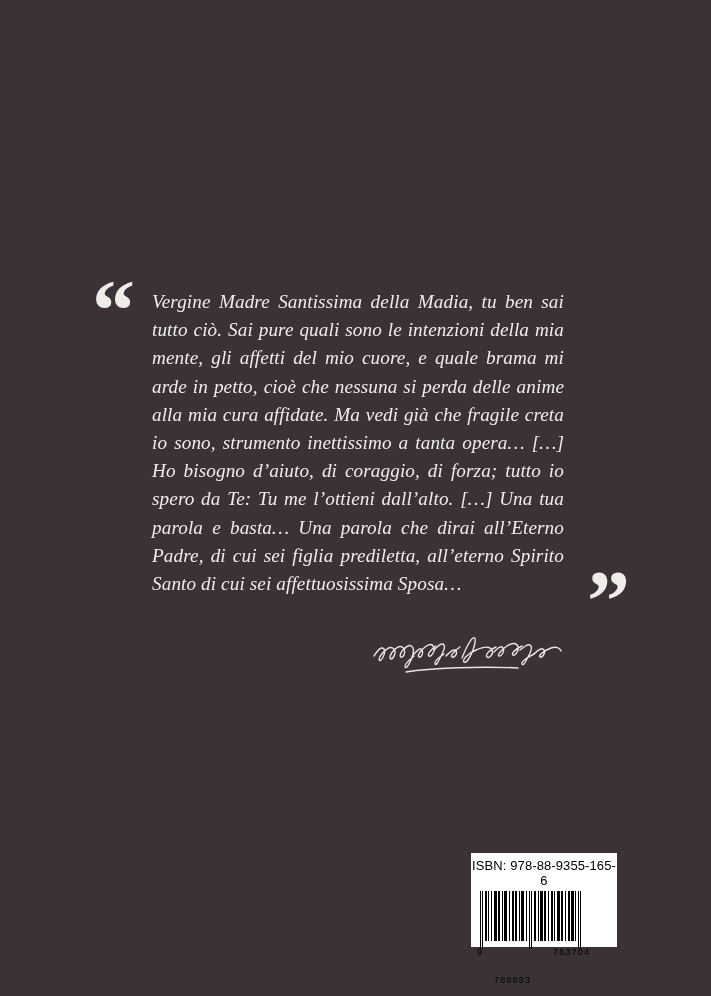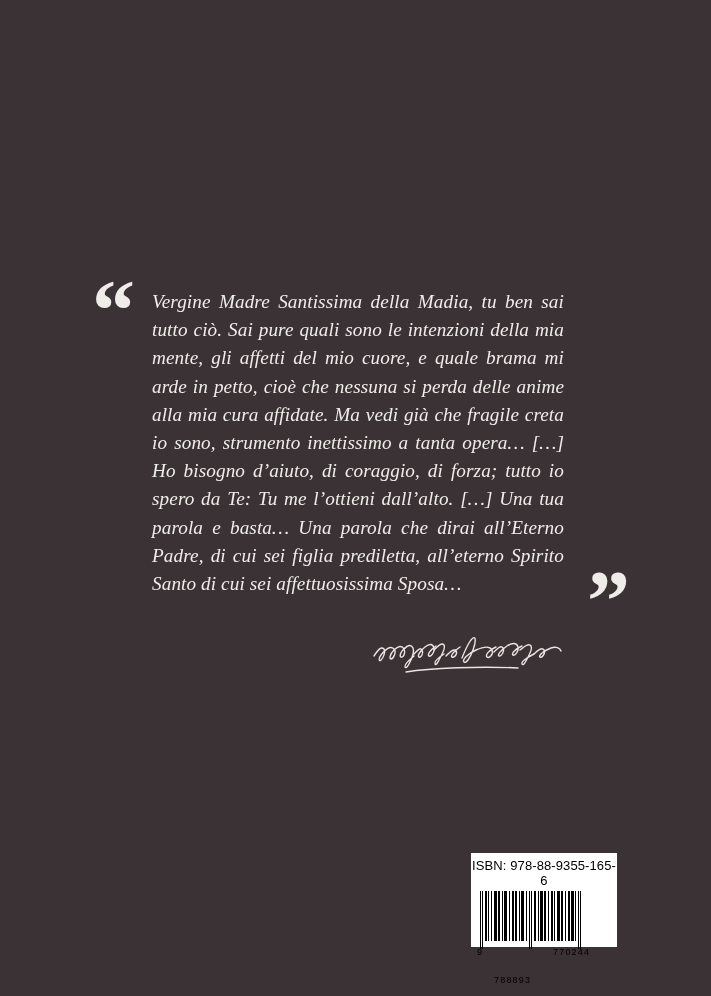--- a/index.html
+++ b/index.html
@@ -224,17 +224,17 @@
         <span class="short" style="width:1px;background:transparent"></span>
       <span class="short" style="width:1px"></span>
         <span class="short" style="width:2px;background:transparent"></span>
       <span style="width:1px"></span>
         <span style="width:1px;background:transparent"></span>
         <span style="width:1px"></span>
     </div>
     <div class="digits">
       <span class="d-left">9</span>
       <span class="d-mid">788893</span>
-      <span class="d-right">770244</span>
+      <span class="d-right">763704</span>
     </div>
   </div>
 
 </div>
 
 </body></html>

